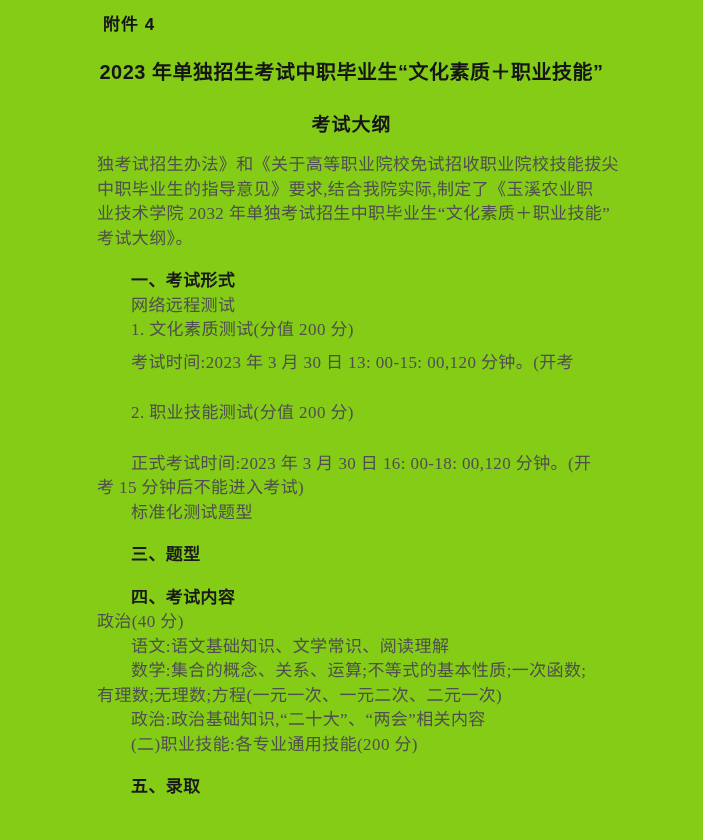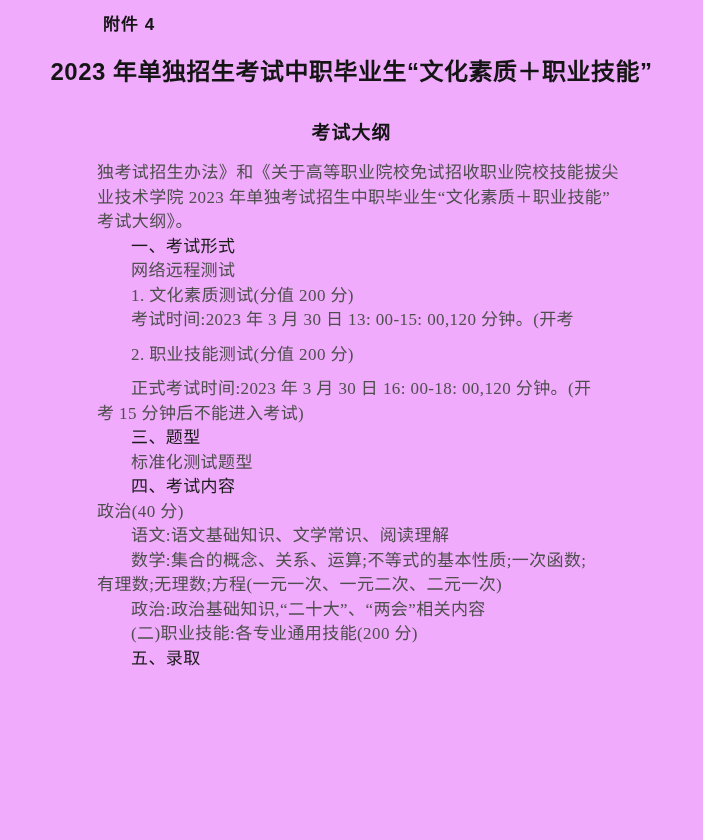--- a/index.html
+++ b/index.html
@@ -4,44 +4,44 @@
 <style>
   html, body {
     margin: 0;
     padding: 0;
     background: #ffffff;
   }
   .page {
     position: relative;
     width: 703px;
     height: 840px;
-    background: #f0abfc;
+    background: #84cc16;
     overflow: hidden;
     font-family: "Liberation Serif", "DejaVu Serif", serif;
   }
   .attach {
     margin: 10px 0 0 103px;
     font-family: "Liberation Sans", "DejaVu Sans", sans-serif;
     font-size: 17px;
     font-weight: 700;
     color: #151515;
     letter-spacing: 1px;
   }
   .title1 {
     margin-top: 25px;
     text-align: center;
     font-family: "Liberation Sans", "DejaVu Sans", sans-serif;
-    font-size: 24px;
+    font-size: 20px;
     font-weight: 700;
     color: #151515;
     letter-spacing: 0.5px;
     line-height: 24px;
   }
   .title2 {
-    margin-top: 37px;
+    margin-top: 29px;
     text-align: center;
     font-family: Liberation Sans, sans-serif;
     font-size: 19px;
     font-weight: 700;
     color: #151515;
     letter-spacing: 1px;
     line-height: 24px;
   }
   .doc-body {
     margin-top: 16px;
@@ -51,46 +51,48 @@
   }
   .line {
     line-height: 24.5px;
     white-space: nowrap;
     letter-spacing: 0.4px;
   }
   .line.indent {
     padding-left: 34px;
   }
   .line.heading {
-    font-weight: 400;
+    font-weight: 700;
     color: #1a1a1a;
+    margin-top: 18px;
   }
-  .line.gap8  { }
-  .line.gap11 { margin-top: 10px; }
+  .line.gap8  { margin-top: 8px; }
+  .line.gap11 { margin-top: 26px; }
 </style>
 </head>
 <body>
 
 <div class="page">
   <div class="attach">附件 4</div>
   <div class="title1">2023 年单独招生考试中职毕业生“文化素质＋职业技能”</div>
   <div class="title2">考试大纲</div>
   <div class="doc-body">
       <div class="line flush">独考试招生办法》和《关于高等职业院校免试招收职业院校技能拔尖</div>
-      <div class="line flush">业技术学院 2023 年单独考试招生中职毕业生“文化素质＋职业技能”</div>
+      <div class="line flush">中职毕业生的指导意见》要求,结合我院实际,制定了《玉溪农业职</div>
+      <div class="line flush">业技术学院 2032 年单独考试招生中职毕业生“文化素质＋职业技能”</div>
       <div class="line flush">考试大纲》。</div>
       <div class="line heading indent">一、考试形式</div>
       <div class="line indent">网络远程测试</div>
       <div class="line indent">1. 文化素质测试(分值 200 分)</div>
       <div class="line indent gap8">考试时间:2023 年 3 月 30 日 13: 00-15: 00,120 分钟。(开考</div>
       <div class="line indent gap11">2. 职业技能测试(分值 200 分)</div>
       <div class="line indent gap11">正式考试时间:2023 年 3 月 30 日 16: 00-18: 00,120 分钟。(开</div>
       <div class="line flush">考 15 分钟后不能进入考试)</div>
+      <div class="line indent">标准化测试题型</div>
       <div class="line heading indent">三、题型</div>
-      <div class="line indent">标准化测试题型</div>
       <div class="line heading indent">四、考试内容</div>
       <div class="line flush">政治(40 分)</div>
       <div class="line indent">语文:语文基础知识、文学常识、阅读理解</div>
       <div class="line indent">数学:集合的概念、关系、运算;不等式的基本性质;一次函数;</div>
       <div class="line flush">有理数;无理数;方程(一元一次、一元二次、二元一次)</div>
       <div class="line indent">政治:政治基础知识,“二十大”、“两会”相关内容</div>
       <div class="line indent">(二)职业技能:各专业通用技能(200 分)</div>
       <div class="line heading indent">五、录取</div>
     </div>
 </div>

